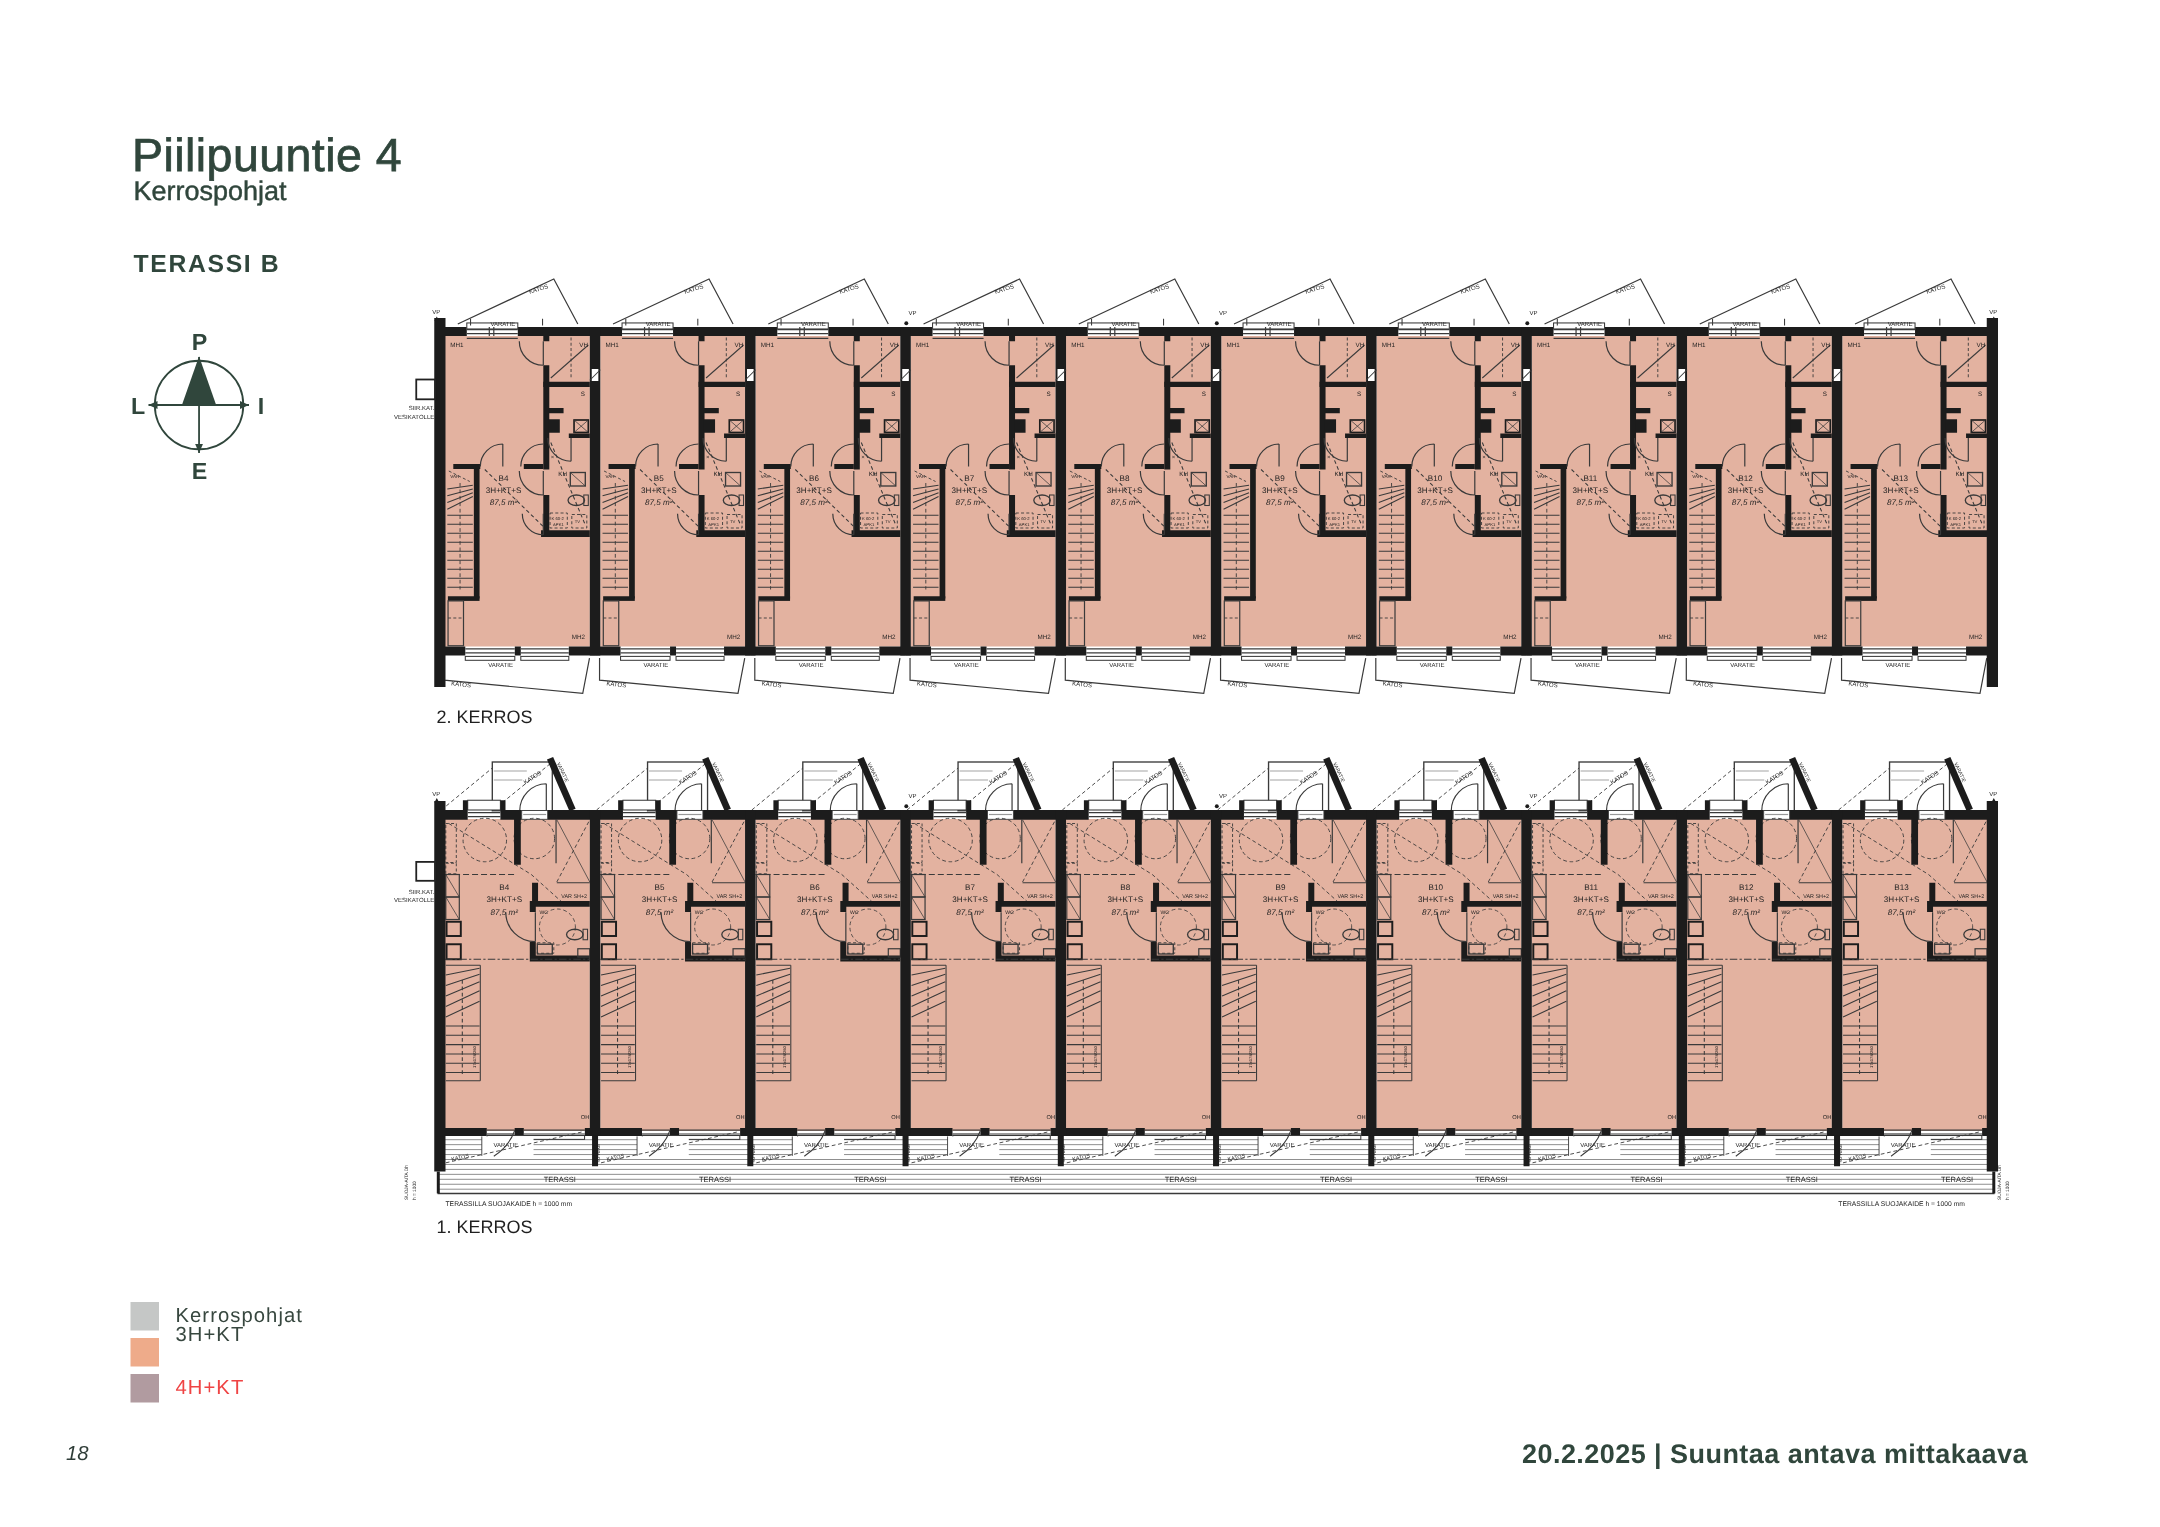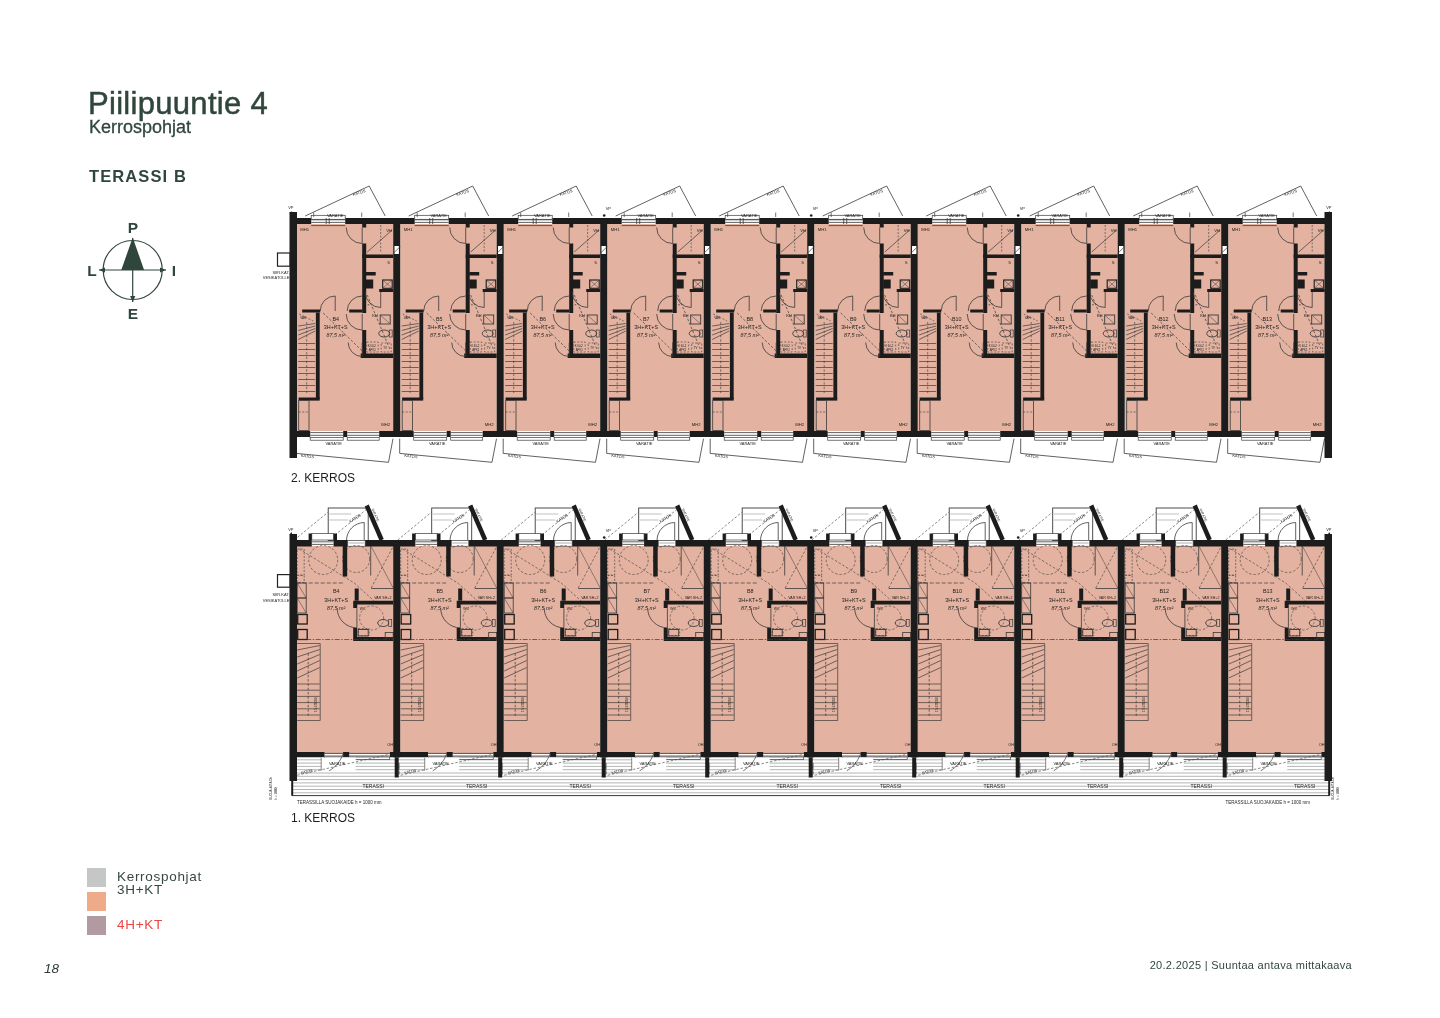--- a/index.html
+++ b/index.html
@@ -2282,13 +2282,13 @@
 
 <div class="abs" style="left:87px; top:868px; width:19px; height:19px; background:#c5c7c6;"></div>
 <div class="abs" style="left:117px; top:869px; color:#37473f; font-size:13.5px; letter-spacing:0.7px;">Kerrospohjat</div>
 <div class="abs" style="left:87px; top:892px; width:19px; height:19px; background:#eeab8a;"></div>
 <div class="abs" style="left:117px; top:882px; color:#37473f; font-size:13.5px; letter-spacing:0.7px;">3H+KT</div>
 <div class="abs" style="left:87px; top:916px; width:19px; height:19px; background:#b19ba0;"></div>
 <div class="abs" style="left:117px; top:917px; color:#ef4444; font-size:13.5px; letter-spacing:0.7px;">4H+KT</div>
 
 <div class="abs" style="left:44px; top:961px; color:#2f3d38; font-size:13.5px;font-style:italic;">18</div>
 
-<div class="abs" style="right:88px; top:959px; color:#30463c; font-size:11px; font-weight:normal; letter-spacing:0.3px;">20.2.2025&nbsp;|&nbsp;Suuntaa antava mittakaava</div>
+<div class="abs" style="right:88px; top:959px; color:#30463c; font-size:18px; font-weight:bold; letter-spacing:0.3px;">20.2.2025&nbsp;|&nbsp;Suuntaa antava mittakaava</div>
 
 </body></html>

